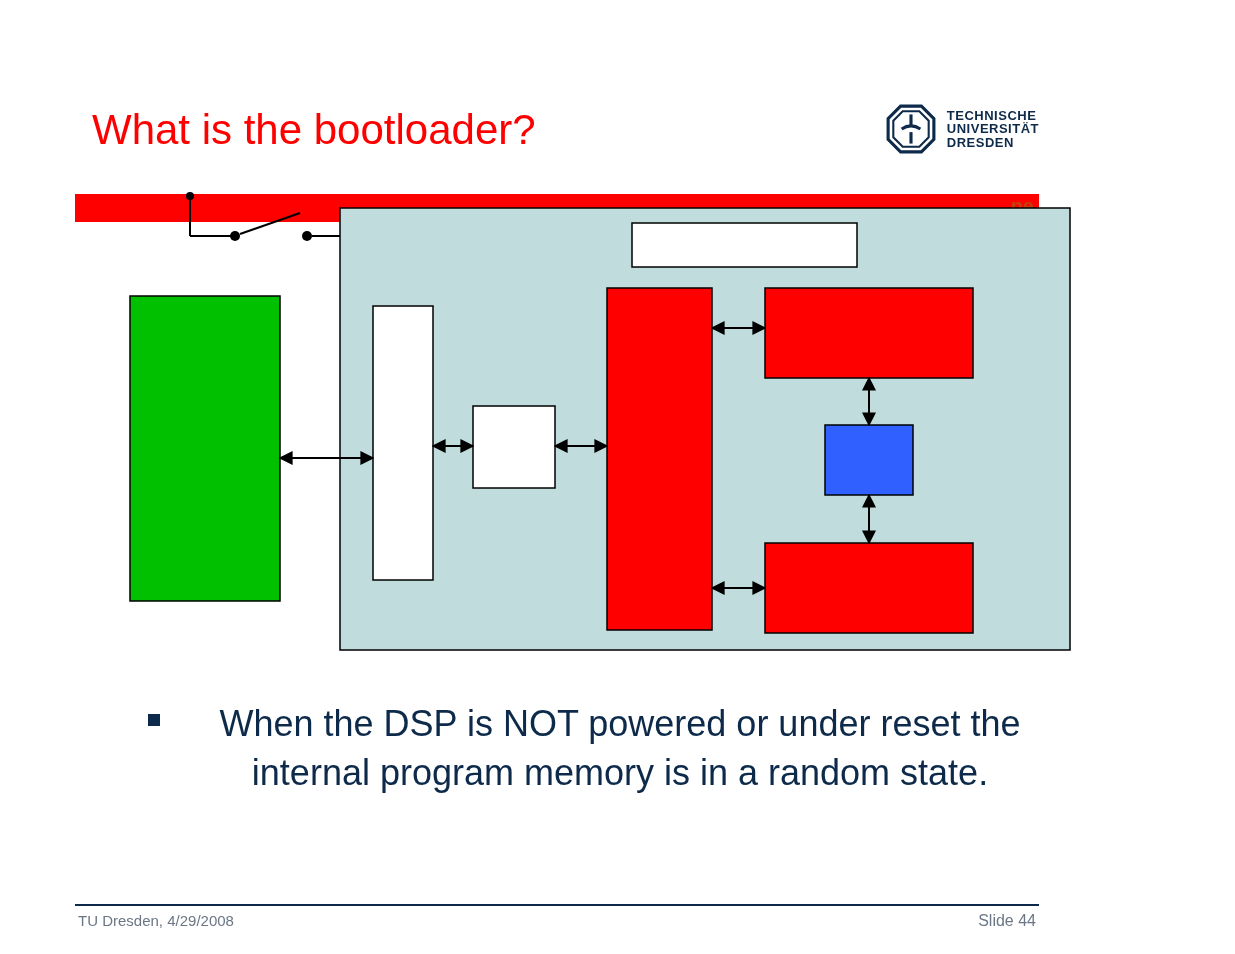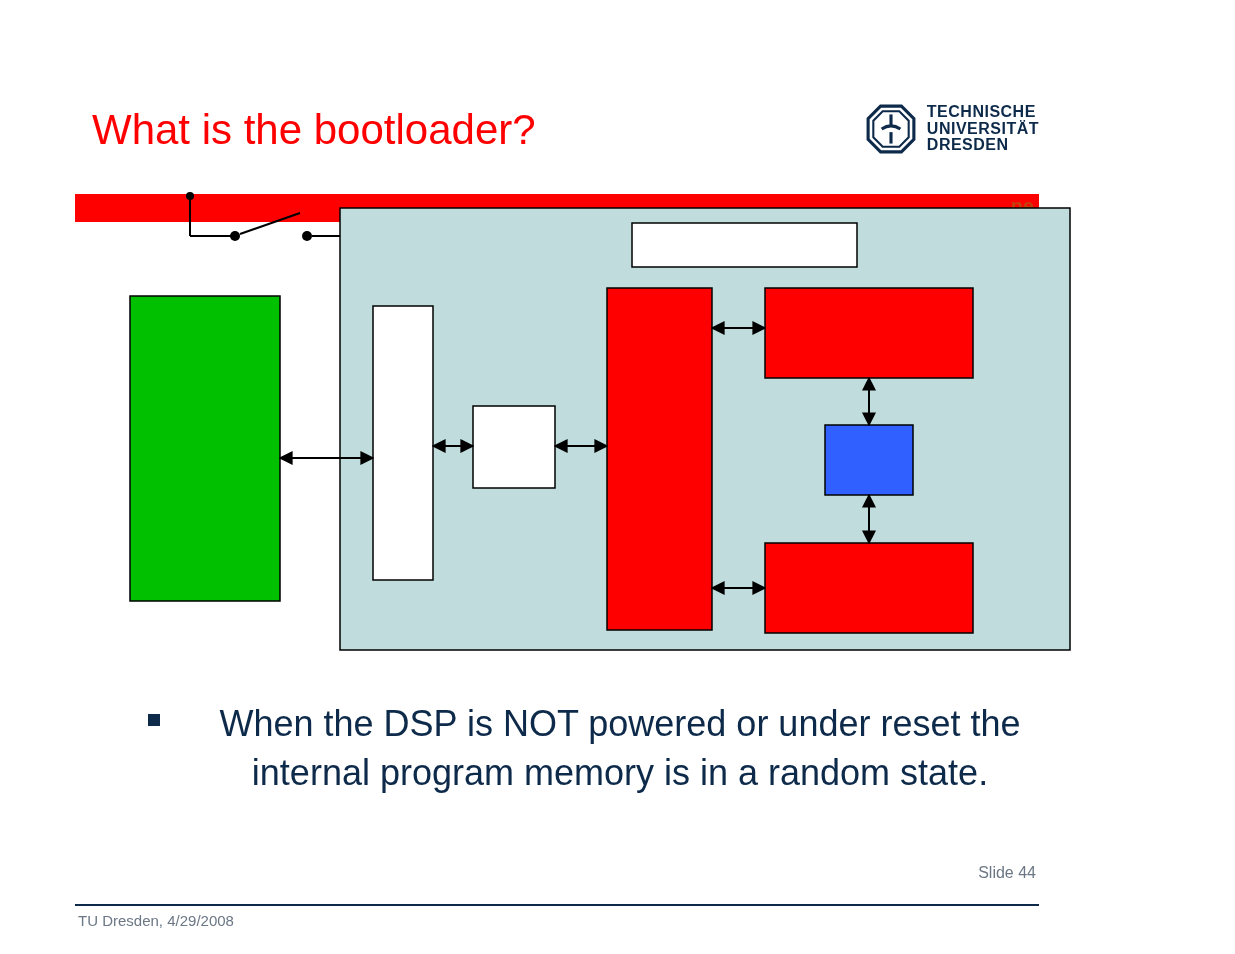--- a/index.html
+++ b/index.html
@@ -1,30 +1,30 @@
 <!DOCTYPE html>
 <html><head>
 <meta charset="utf-8">
 <style>
   body { margin:0; font-family:Arial,Helvetica,sans-serif; background:#fff; }
   .slide { position:relative; width:1114px; height:954px; background:#fff;margin-top:28px; }
   .title { position:absolute; left:92px; top:78px; font-size:42px; color:#ff0000; font-weight:400; }
   .logo { position:absolute; right:75px; top:75px; display:flex; align-items:center; }
   .logo-svg { width:52px; height:52px; }
   .logo-text { margin-left:10px; color:#0d2a4a; line-height:1.05; }
-  .logo-text div { font-weight:800; font-size:16px; letter-spacing:0.5px; }
+  .logo-text div { font-weight:800; font-size:13px; letter-spacing:0.5px; }
   .redbar { position:absolute; left:75px; top:166px; right:75px; height:28px; background:#ff0000; }
   .voda-frag { position:absolute; right:80px; top:167px; color:#c2410c; font-size:20px; font-weight:700; }
   .diagram { position:absolute; left:75px; top:160px; width:1085px; height:470px; }
   .bullet-row { position:absolute; left:148px; top:672px; right:90px; display:flex; }
   .bullet-mark { width:12px; height:12px; background:#0d2a4a; margin-top:14px; flex:none; }
   .bullet-text { margin-left:56px; font-size:36px; color:#0d2a4a; line-height:1.35;text-align:center; }
   .footer-line { position:absolute; left:75px; right:75px; top:876px; height:2px; background:#0d2a4a; }
   .footer-left { position:absolute; left:78px; top:884px; font-size:15px; color:#6b7785; }
-  .footer-right { position:absolute; right:78px; top:836px; font-size:16px; color:#6b7785; }
+  .footer-right { position:absolute; right:78px; top:884px; font-size:16px; color:#6b7785; }
 </style>
 </head>
 <body>
 
 <div class="slide">
 
   <div class="title">What is the bootloader?</div>
 
   <div class="logo">
     <svg class="logo-svg" viewBox="0 0 100 100">

